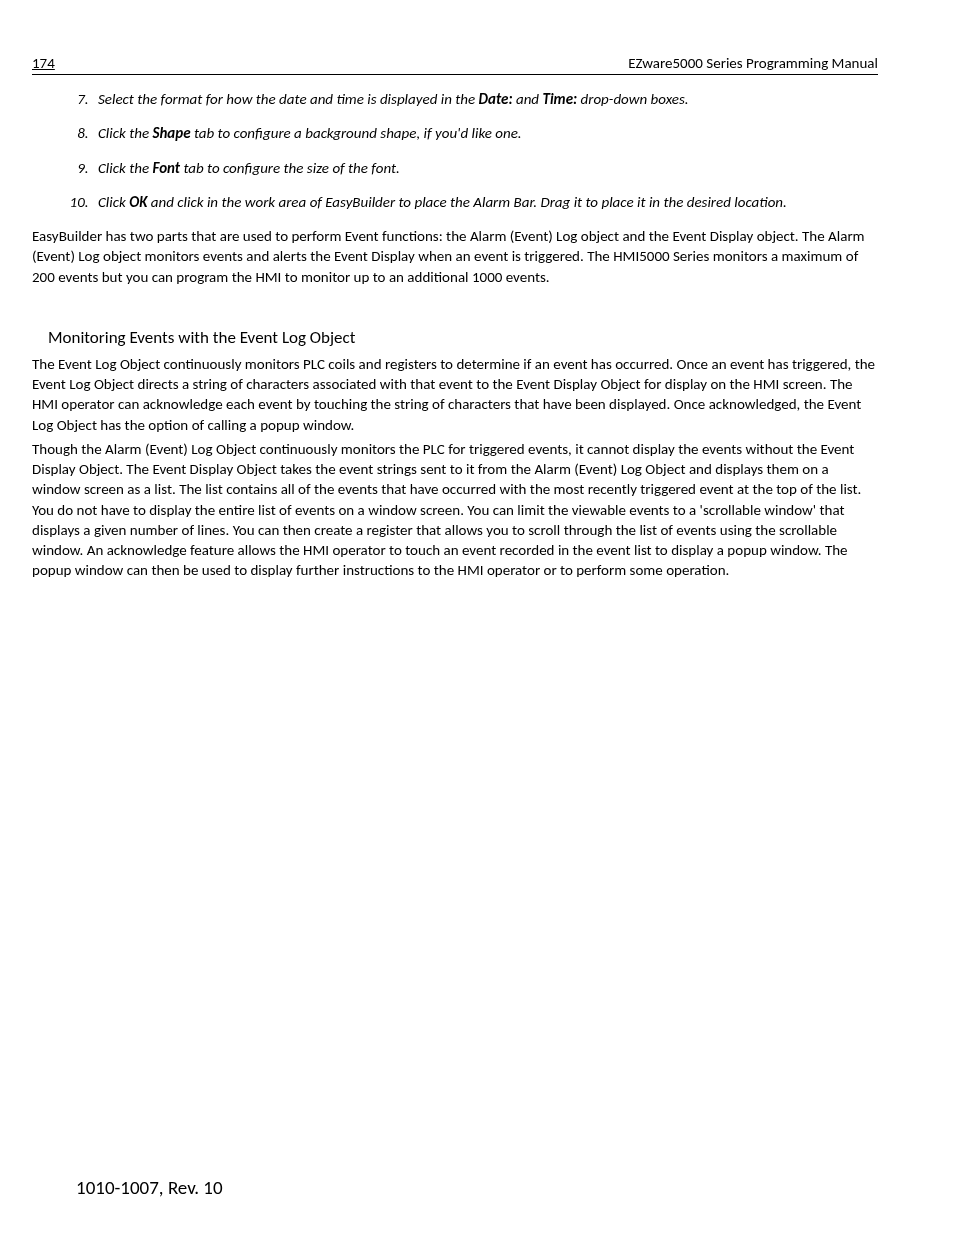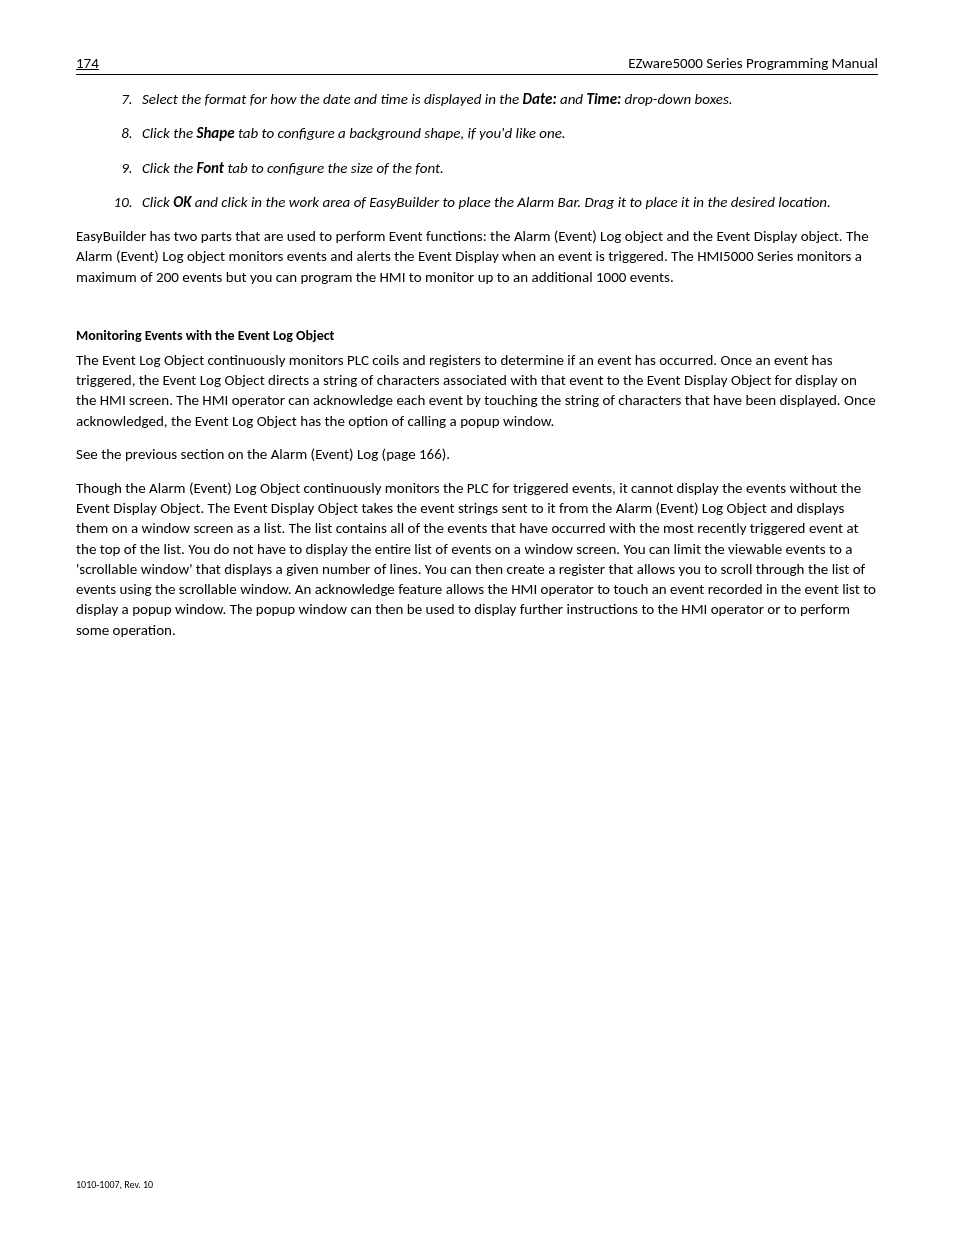--- a/index.html
+++ b/index.html
@@ -7,21 +7,21 @@
     padding: 0;
     background: #fff;
     font-family: Calibri, "Segoe UI", Arial, sans-serif;
     color: #000;
   }
   .page {
     width: 954px;
     height: 1235px;
     position: relative;
     box-sizing: border-box;
-    padding: 54px 76px 40px 76px;
+    padding: 54px 76px 40px 32px;
   }
   .header-row {
     display: flex;
     justify-content: space-between;
     font-size: 15px;
     border-bottom: 1.5px solid #000;
     padding-bottom: 2px;
   }
   .header-row .pg {
     text-decoration: underline;
@@ -42,45 +42,45 @@
     font-weight: bold;
     font-size: 23px;
     margin: 72px 0 6px 0;
   }
   p.body {
     font-size: 15px;
     line-height: 1.35;
     margin: 4px 0 0 0;
   }
   h3.sub {
-    font-size: 14px;
-    font-weight: bold;
-    margin: 40px 0 6px 0;
+    font-size: 17px;
+    font-weight: normal;
+    margin: 40px 0 6px 16px;
   }
   .task-line {
     font-size: 15px;
     font-style: italic;
     margin: 18px 0 0 0;
   }
   .task-line .tri {
     font-style: normal;
     display: inline-block;
     margin-right: 2px;
     font-size: 11px;
     vertical-align: 1px;
   }
   .after-task {
     font-size: 15px;
     margin-top: 14px;
   }
   .footer {
     position: absolute;
     left: 76px;
-    bottom: 44px;
-    font-size: 10px;
+    bottom: 36px;
+    font-size: 19px;
   }
   b { font-weight: bold; }
 </style>
 </head>
 <body>
 
 <div class="page">
 
   <div class="header-row">
     <span class="pg">174</span>
@@ -99,18 +99,17 @@
     </li>
     <li>
       <span>Click </span><b>OK</b><span> and click in the work area of EasyBuilder to place the Alarm Bar. Drag it to place it in the desired location.</span>
     </li>
   </ol>
 
   <p class="body">EasyBuilder has two parts that are used to perform Event functions: the Alarm (Event) Log object and the Event Display object. The Alarm (Event) Log object monitors events and alerts the Event Display when an event is triggered. The HMI5000 Series monitors a maximum of 200 events but you can program the HMI to monitor up to an additional 1000 events.</p>
 
   <h3 class="sub">Monitoring Events with the Event Log Object</h3>
   <p class="body">The Event Log Object continuously monitors PLC coils and registers to determine if an event has occurred. Once an event has triggered, the Event Log Object directs a string of characters associated with that event to the Event Display Object for display on the HMI screen. The HMI operator can acknowledge each event by touching the string of characters that have been displayed. Once acknowledged, the Event Log Object has the option of calling a popup window.</p>
-  <p class="after-task">See the previous section on the Alarm (Event) Log (page 166).</p>
 
   <p class="body">Though the Alarm (Event) Log Object continuously monitors the PLC for triggered events, it cannot display the events without the Event Display Object. The Event Display Object takes the event strings sent to it from the Alarm (Event) Log Object and displays them on a window screen as a list. The list contains all of the events that have occurred with the most recently triggered event at the top of the list. You do not have to display the entire list of events on a window screen. You can limit the viewable events to a 'scrollable window' that displays a given number of lines. You can then create a register that allows you to scroll through the list of events using the scrollable window. An acknowledge feature allows the HMI operator to touch an event recorded in the event list to display a popup window. The popup window can then be used to display further instructions to the HMI operator or to perform some operation.</p>
 
   <div class="footer">1010-1007, Rev. 10</div>
 </div>
 
 </body></html>

